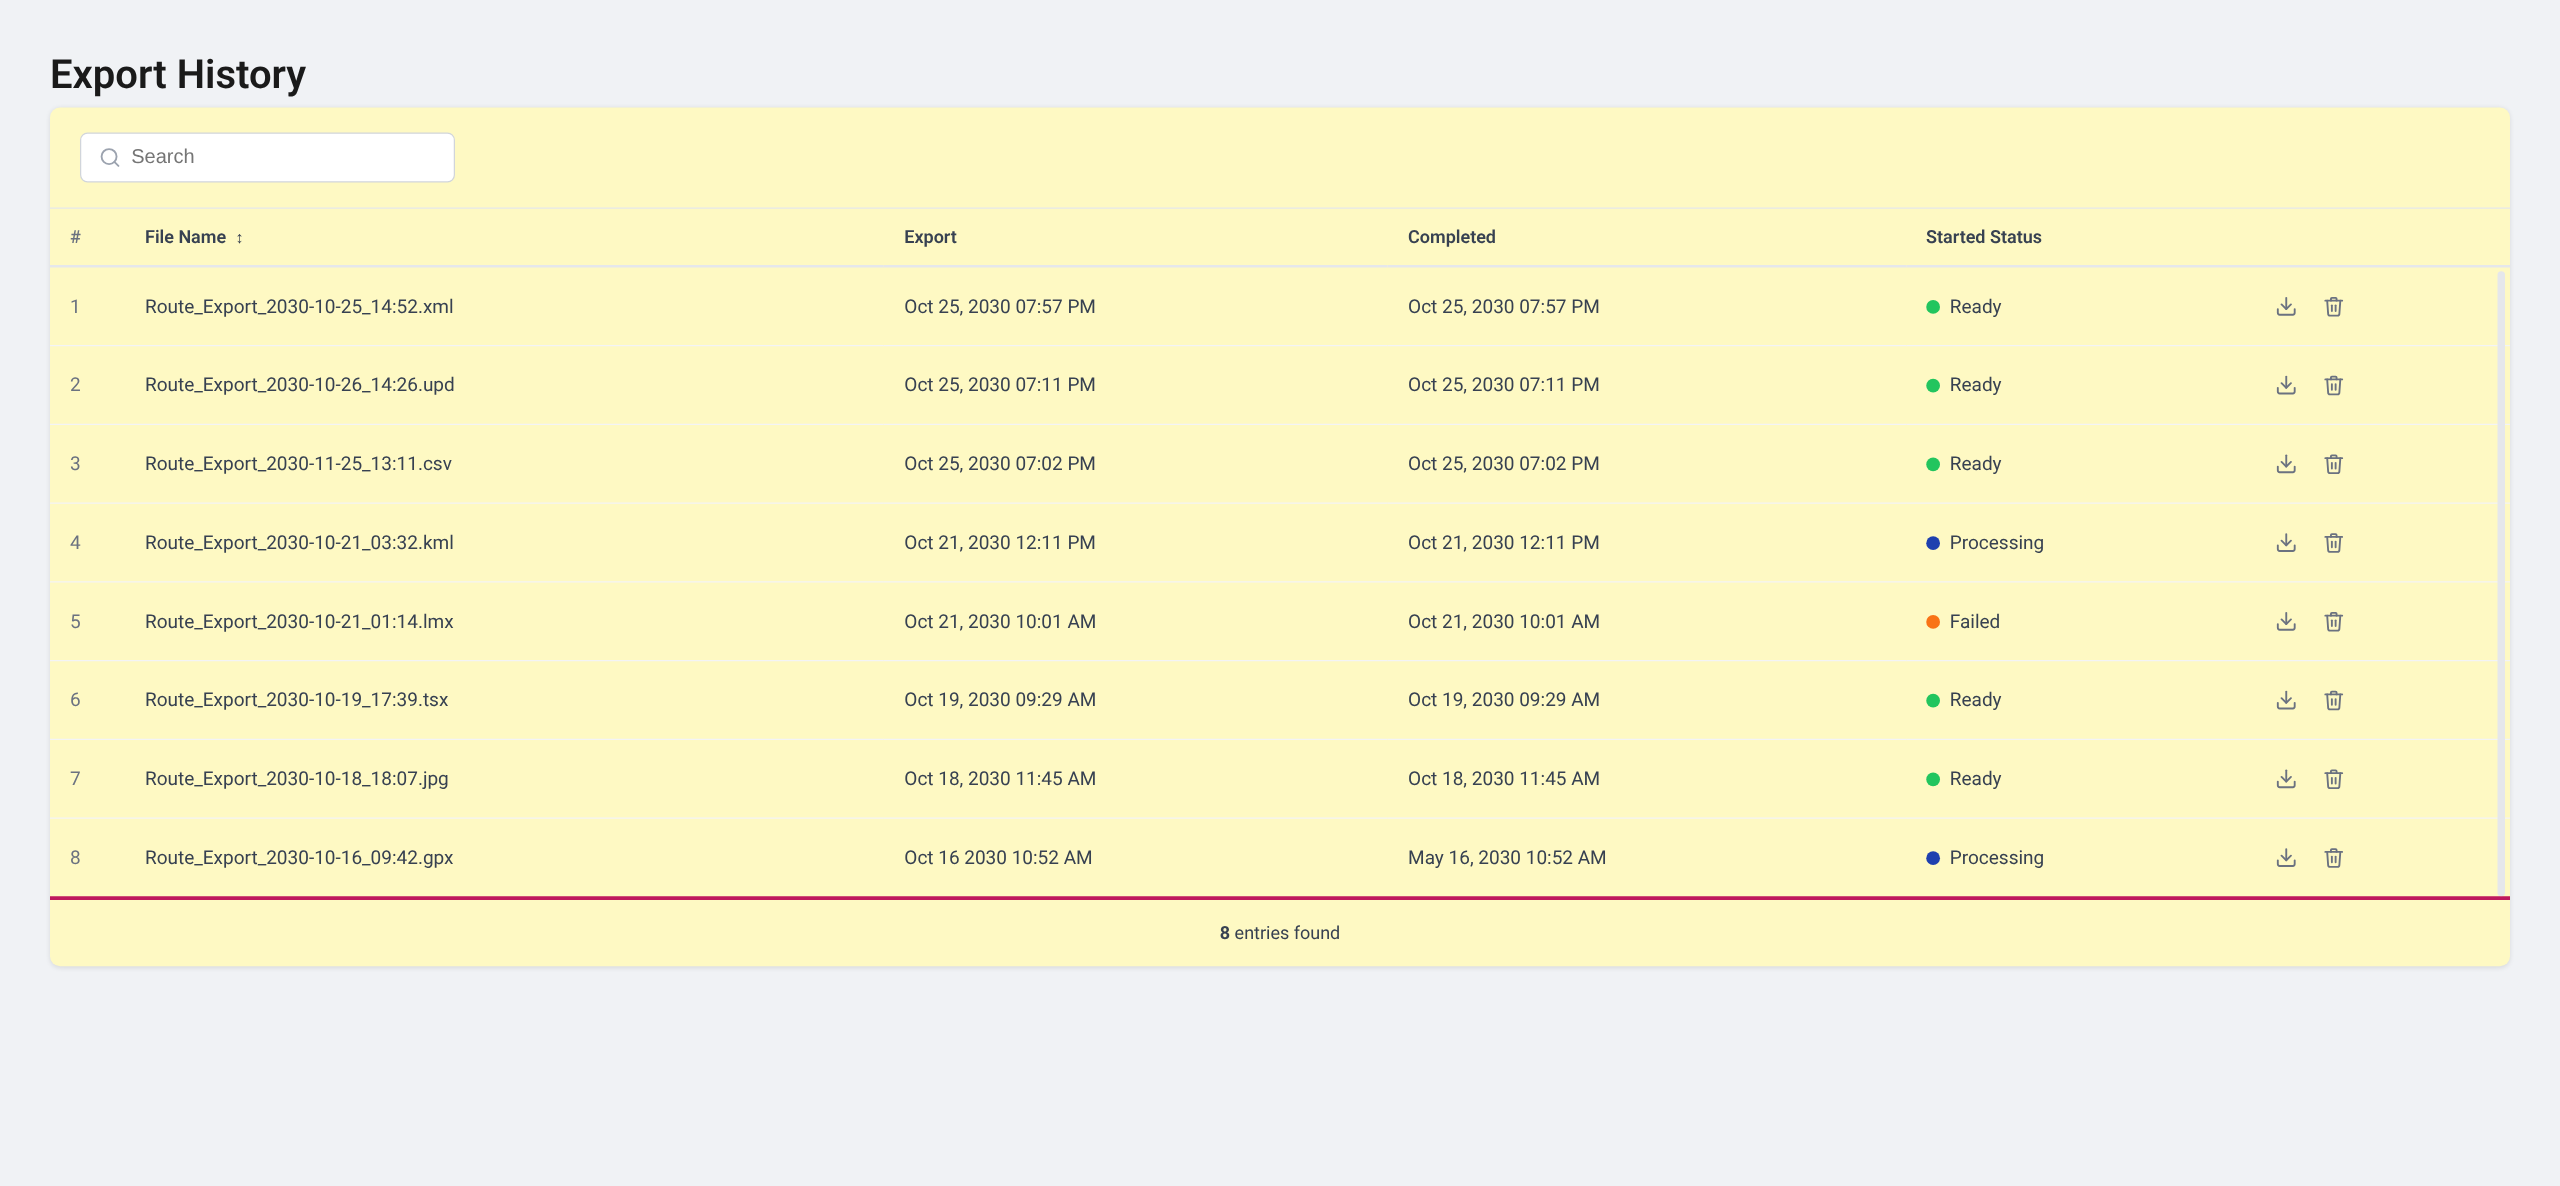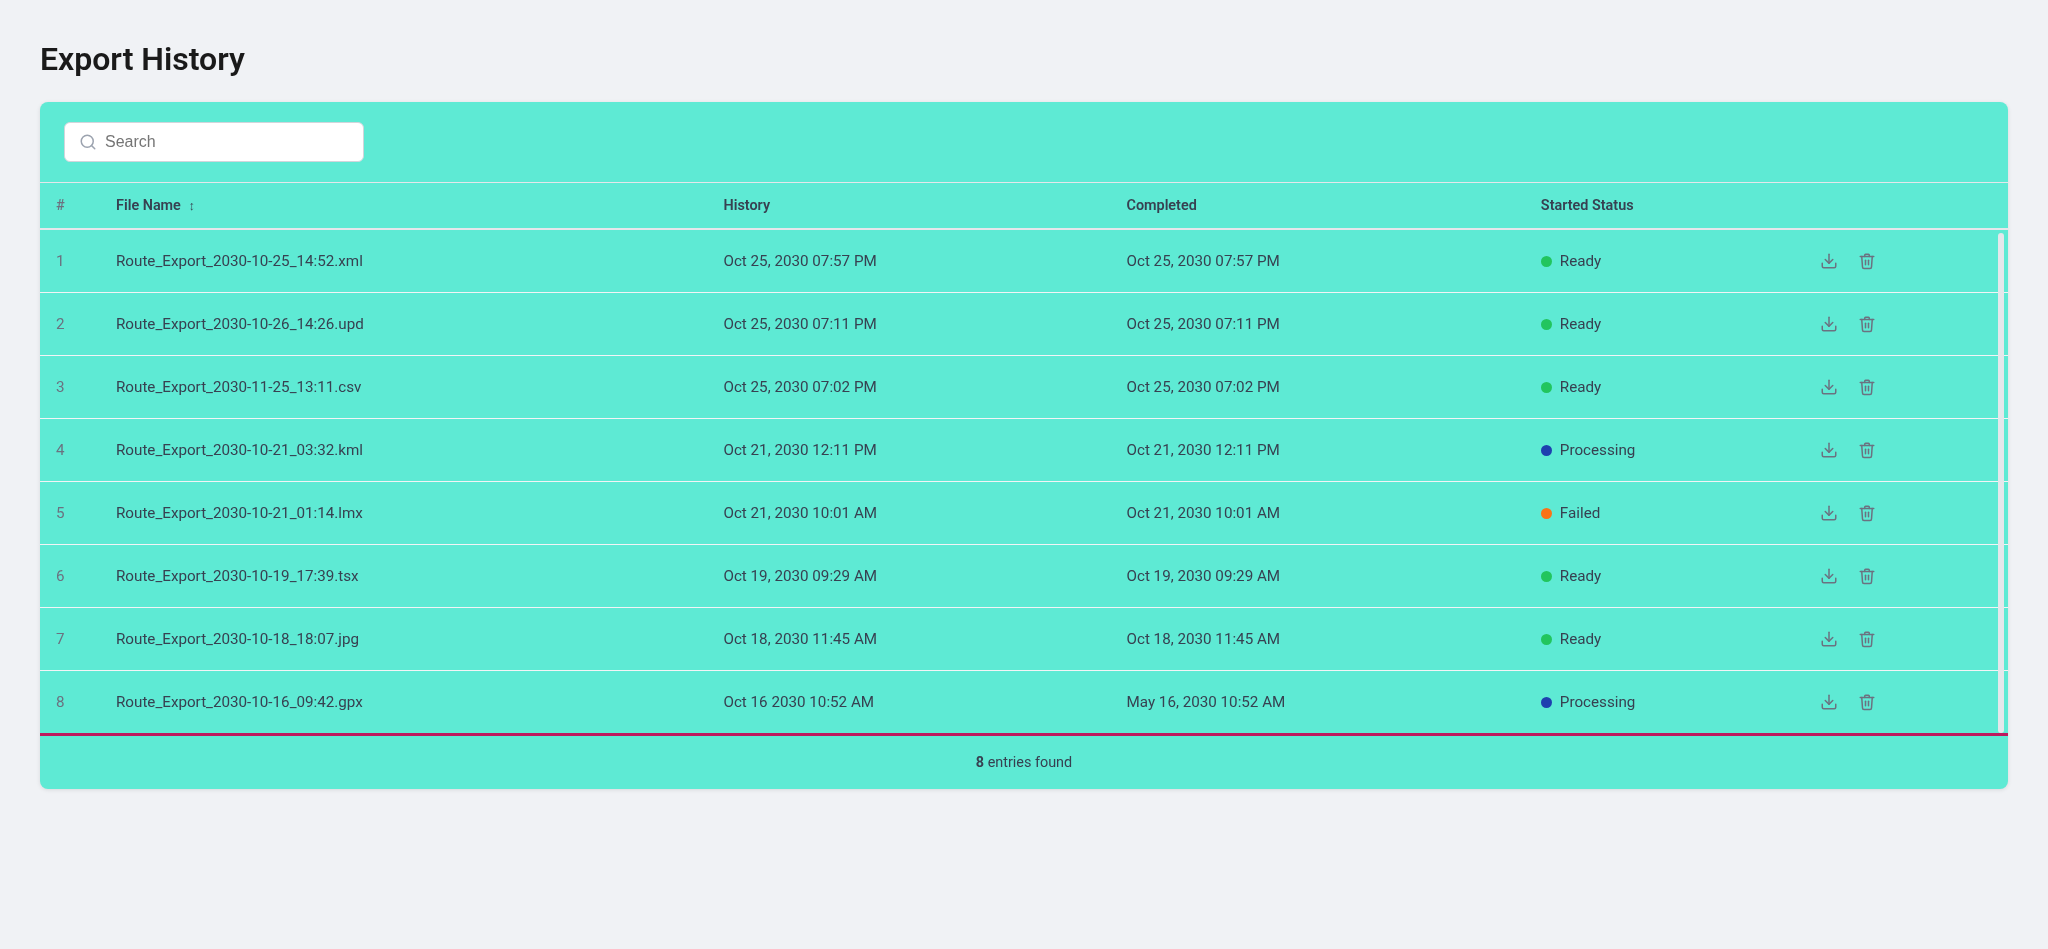--- a/index.html
+++ b/index.html
@@ -8,26 +8,26 @@
       background: #f0f2f5;
       font-family: -apple-system, BlinkMacSystemFont, 'Segoe UI', Roboto, sans-serif;
       color: #333;
       padding: 40px;
       min-height: 100vh;
     }
 
     .page-title {
       font-size: 2rem;
       font-weight: 600;
-      margin-bottom: 24px;
+      margin-bottom: 8px;
       color: #1a1a1a;
     }
 
     .card {
-      background: #5eead4;
+      background: #fef9c3;
       border-radius: 8px;
       box-shadow: 0 1px 4px rgba(0,0,0,0.1);
       padding: 0;
       overflow: hidden;
     }
 
     .search-container {
       padding: 20px 24px;
       border-bottom: 1px solid #e5e7eb;
     }
@@ -176,21 +176,21 @@
 
   <div class="table-container">
     <table>
       <thead>
         <tr>
           <th class="col-num">#</th>
           <th style="cursor:pointer;">
             <span>File Name</span>
             <span class="sort-icon">↕</span>
           </th>
-          <th>History</th>
+          <th>Export</th>
           <th>Completed</th>
           <th>Started Status</th>
           <th></th>
         </tr>
       </thead>
       <tbody id="table-body">
 
       <tr>
       <td class="col-num">1</td>
       <td>Route_Export_2030-10-25_14:52.xml</td>

